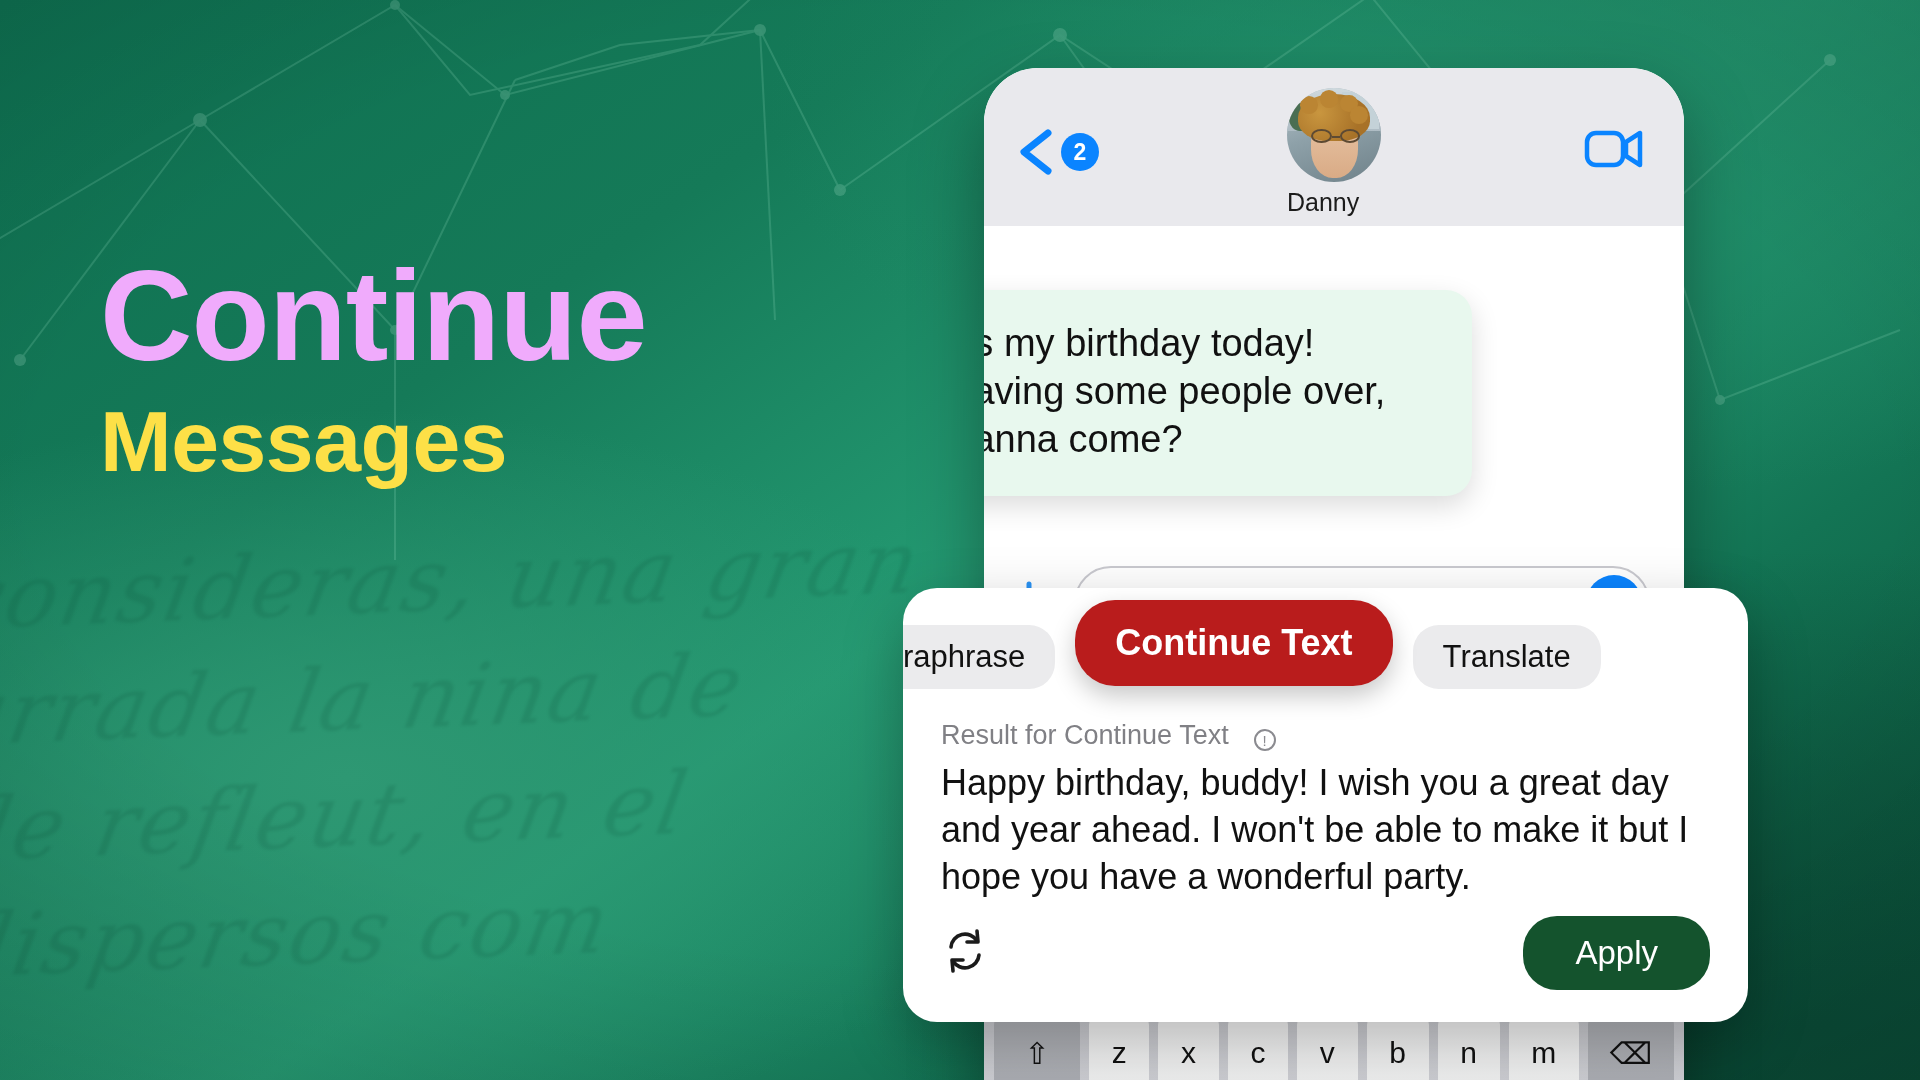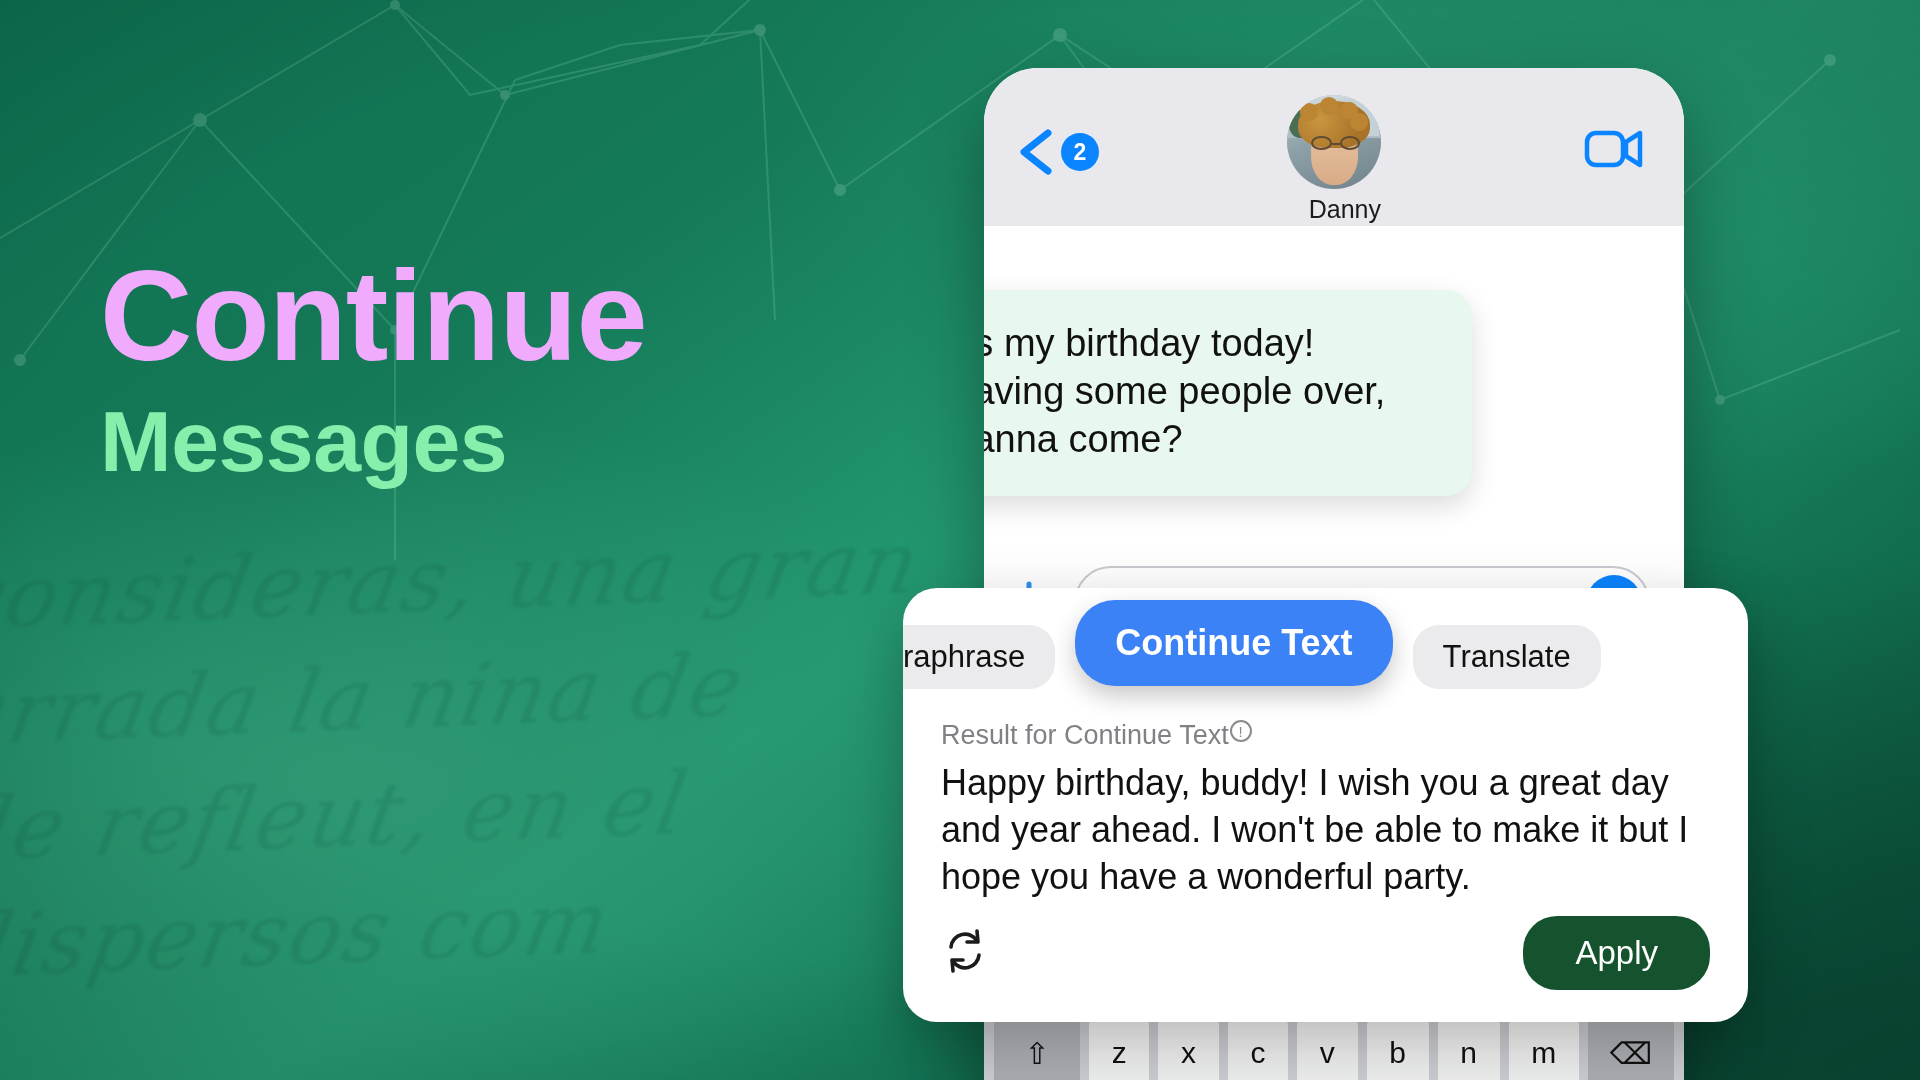--- a/index.html
+++ b/index.html
@@ -42,21 +42,21 @@
   }
 
   
   #headline{ position:absolute; left:100px; top:255px; z-index:5; }
   .h-1{
     font-size:128px; font-weight:700; color:#f0abfc;
     letter-spacing:-1px; line-height:.96;
     font-family:"Liberation Sans", sans-serif;
   }
   .h-2{
-    font-size:86px; font-weight:700; color:#86efac;
+    font-size:86px; font-weight:700; color:#fde047;
     letter-spacing:-.5px; line-height:1.05; margin-top:18px;
   }
 
   
   #phone{
     position:absolute; left:984px; top:68px;
     width:700px; height:1060px;
     background:#fff;
     border-radius:54px 54px 0 0;
     box-shadow:0 30px 70px rgba(0,0,0,.35);
@@ -73,22 +73,22 @@
     display:flex; align-items:center; gap:3px;
   }
   .badge-2{
     width:38px; height:38px; border-radius:50%;
     background:#0a84ff; color:#fff;
     font-size:23px; font-weight:700;
     display:flex; align-items:center; justify-content:center;
     font-family:"Liberation Sans", sans-serif;
   }
   .avatar-block{
-    position:absolute; left:50%; top:27px; transform:translateX(-50%);
-    display:flex; flex-direction:column; align-items:flex-end;
+    position:absolute; left:50%; top:20px; transform:translateX(-50%);
+    display:flex; flex-direction:column; align-items:flex-start;
   }
   .avatar{
     width:94px; height:94px; border-radius:50%;
     overflow:hidden; position:relative;
     background:linear-gradient(160deg,#b9c6cc 0%,#8ea1a9 45%,#6f8189 100%);
   }
   .av-sky{position:absolute;left:0;top:0;width:100%;height:46%;background:linear-gradient(#cfd9de,#aebcc4);}
   .av-win{position:absolute;left:58%;top:4%;width:40%;height:40%;background:#c4d2d8;}
   .av-plant{position:absolute;left:2%;top:16%;width:26%;height:30%;background:#4a6e52;border-radius:50% 40% 30% 45%;}
   .av-hair{
@@ -201,31 +201,31 @@
   .chip{
     flex:0 0 auto;
     background:#ebebed; color:#111;
     font-size:31px; font-weight:400;
     border-radius:26px;
     padding:14px 30px;
     font-family:"Liberation Sans", sans-serif;
     white-space:nowrap;
   }
   .chip.active{
-    background:#3b82f6; color:#fff; font-weight:700;
+    background:#b91c1c; color:#fff; font-weight:700;
     font-size:36px;
     padding:22px 40px;
     border-radius:40px;
     box-shadow:0 10px 24px rgba(0,0,0,.22);
     transform:translateY(-14px);
   }
   .result-label{
     position:absolute; left:38px; top:132px;
     font-size:27px; color:#808085;
-    display:flex; align-items:flex-start; gap:1px;
+    display:flex; align-items:flex-end; gap:25px;
     font-family:"Liberation Sans", sans-serif;
   }
   .result-text{
     position:absolute; left:38px; top:172px; width:770px;
     font-size:36px; line-height:1.30; color:#111;
     font-family:Liberation Sans, sans-serif;
   }
   .panel-actions{
     position:absolute; left:38px; right:38px; bottom:32px;
     display:flex; align-items:center; justify-content:space-between;

